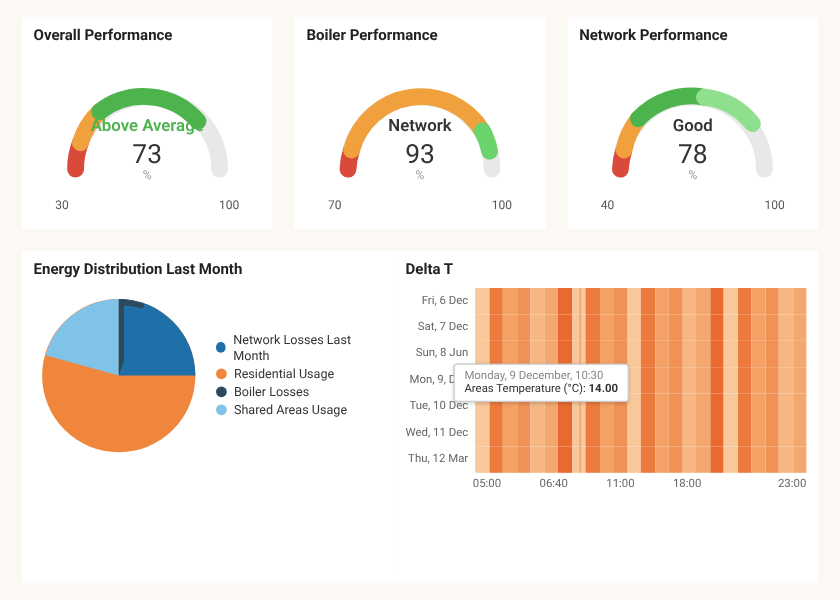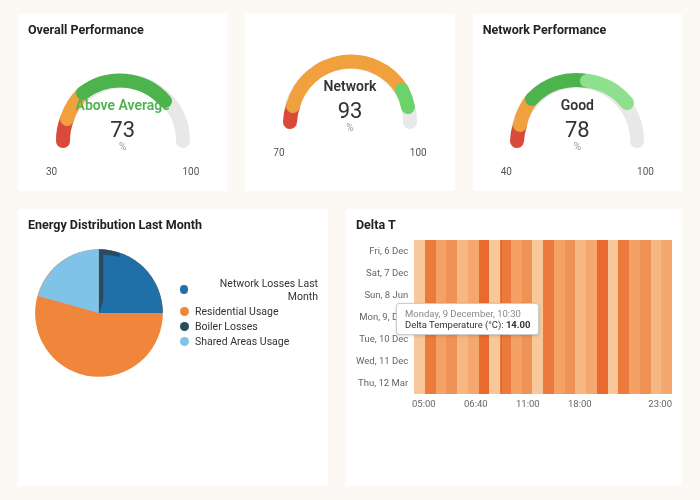--- a/index.html
+++ b/index.html
@@ -7,23 +7,23 @@
   .gauges{display:flex;gap:18px;margin-bottom:18px;}
   .card{background:#fff;flex:1;padding:8px 10px 10px 10px;box-sizing:border-box;}
   .card-title{font-size:12.5px;font-weight:700;color:#222;margin-bottom:4px;}
   .gauge-wrap{position:relative;width:100%;height:140px;}
   .gauge-wrap svg{display:block;margin:0 auto;}
   .gauge-label{position:absolute;left:0;right:0;top:56px;text-align:center;font-size:14px;font-weight:600;}
   .gauge-value{position:absolute;left:0;right:0;top:76px;text-align:center;font-size:22px;font-weight:400;color:#333;}
   .gauge-unit{position:absolute;left:0;right:0;top:100px;text-align:center;font-size:10px;color:#999;}
   .gauge-min{position:absolute;left:18px;bottom:4px;font-size:10px;color:#555;}
   .gauge-max{position:absolute;right:18px;bottom:4px;font-size:10px;color:#555;}
-  .row2{display:flex;flex:1;gap:18px;}
+  .row2{display:flex;flex:1;}
   .pie-card{flex:0 0 310px;}
-  .pie-body{display:flex;align-items:center;gap:10px;margin-top:6px;text-align:right;}
+  .pie-body{display:flex;align-items:center;gap:10px;margin-top:6px;}
   .legend{list-style:none;margin:0;padding:0;font-size:10.5px;color:#333;}
   .legend li{display:flex;align-items:center;gap:6px;margin-bottom:2px;}
   .dot{width:9px;height:9px;border-radius:50%;}
   .heat-card{flex:1;}
   .heat-body{position:relative;display:flex;margin-top:8px;}
   .y-axis{display:flex;flex-direction:column;font-size:9.5px;color:#666;text-align:right;padding-right:6px;}
   .y-axis div{height:22px;line-height:22px;white-space:nowrap;}
   .heat-grid{flex:1;display:flex;flex-direction:column;}
   .heat-row{height:22px;display:flex;}
   .heat-cell{flex:1;}
@@ -52,20 +52,21 @@
         </svg>
         <div class="gauge-label" style="color:#4db34d">Above Average</div>
         <div class="gauge-value">73</div>
         <div class="gauge-unit">%</div>
         <div class="gauge-min">30</div>
         <div class="gauge-max">100</div>
       </div>
     </div>
 
     <div class="card">
+      <div class="card-title">Boiler Performance</div>
       <div class="gauge-wrap">
         <svg width="180" height="120" viewBox="0 0 180 120">
           <path d="M30,100 A60,60 0 0 1 150,100" fill="none" stroke="#e8e8e8" stroke-width="14" stroke-linecap="round"></path>
           <path d="M30,100 A60,60 0 0 1 33,84" fill="none" stroke="#d94a3a" stroke-width="14" stroke-linecap="round"></path>
           <path d="M33,84 A60,60 0 0 1 142,68" fill="none" stroke="#f0a03c" stroke-width="14" stroke-linecap="round"></path>
           <path d="M142,68 A60,60 0 0 1 148,85" fill="none" stroke="#6bd36b" stroke-width="14" stroke-linecap="round"></path>
         </svg>
         <div class="gauge-label">Network</div>
         <div class="gauge-value">93</div>
         <div class="gauge-unit">%</div>
@@ -317,21 +318,21 @@
               <div class="heat-cell" style="background: rgb(236, 122, 61);"></div>
               <div class="heat-cell" style="background: rgb(243, 161, 101);"></div>
               <div class="heat-cell" style="background: rgb(240, 146, 85);"></div>
               <div class="heat-cell" style="background: rgb(246, 183, 131);"></div>
               <div class="heat-cell" style="background: rgb(244, 168, 112);"></div>
             </div>
           </div>
         <div class="vline"></div>
         <div class="tooltip">
           <div class="tt-line1">Monday, 9 December, 10:30</div>
-          <div><span>Delta Temperature (°C):</span> <b>14.00</b></div>
+          <div><span>Areas Temperature (°C):</span> <b>14.00</b></div>
         </div>
         <div class="tt-mark"></div>
       </div>
       <div class="x-axis">
         <div>05:00</div>
         <div>06:40</div>
         <div>11:00</div>
         <div>18:00</div>
         <div style="text-align:right">23:00</div>
       </div>

